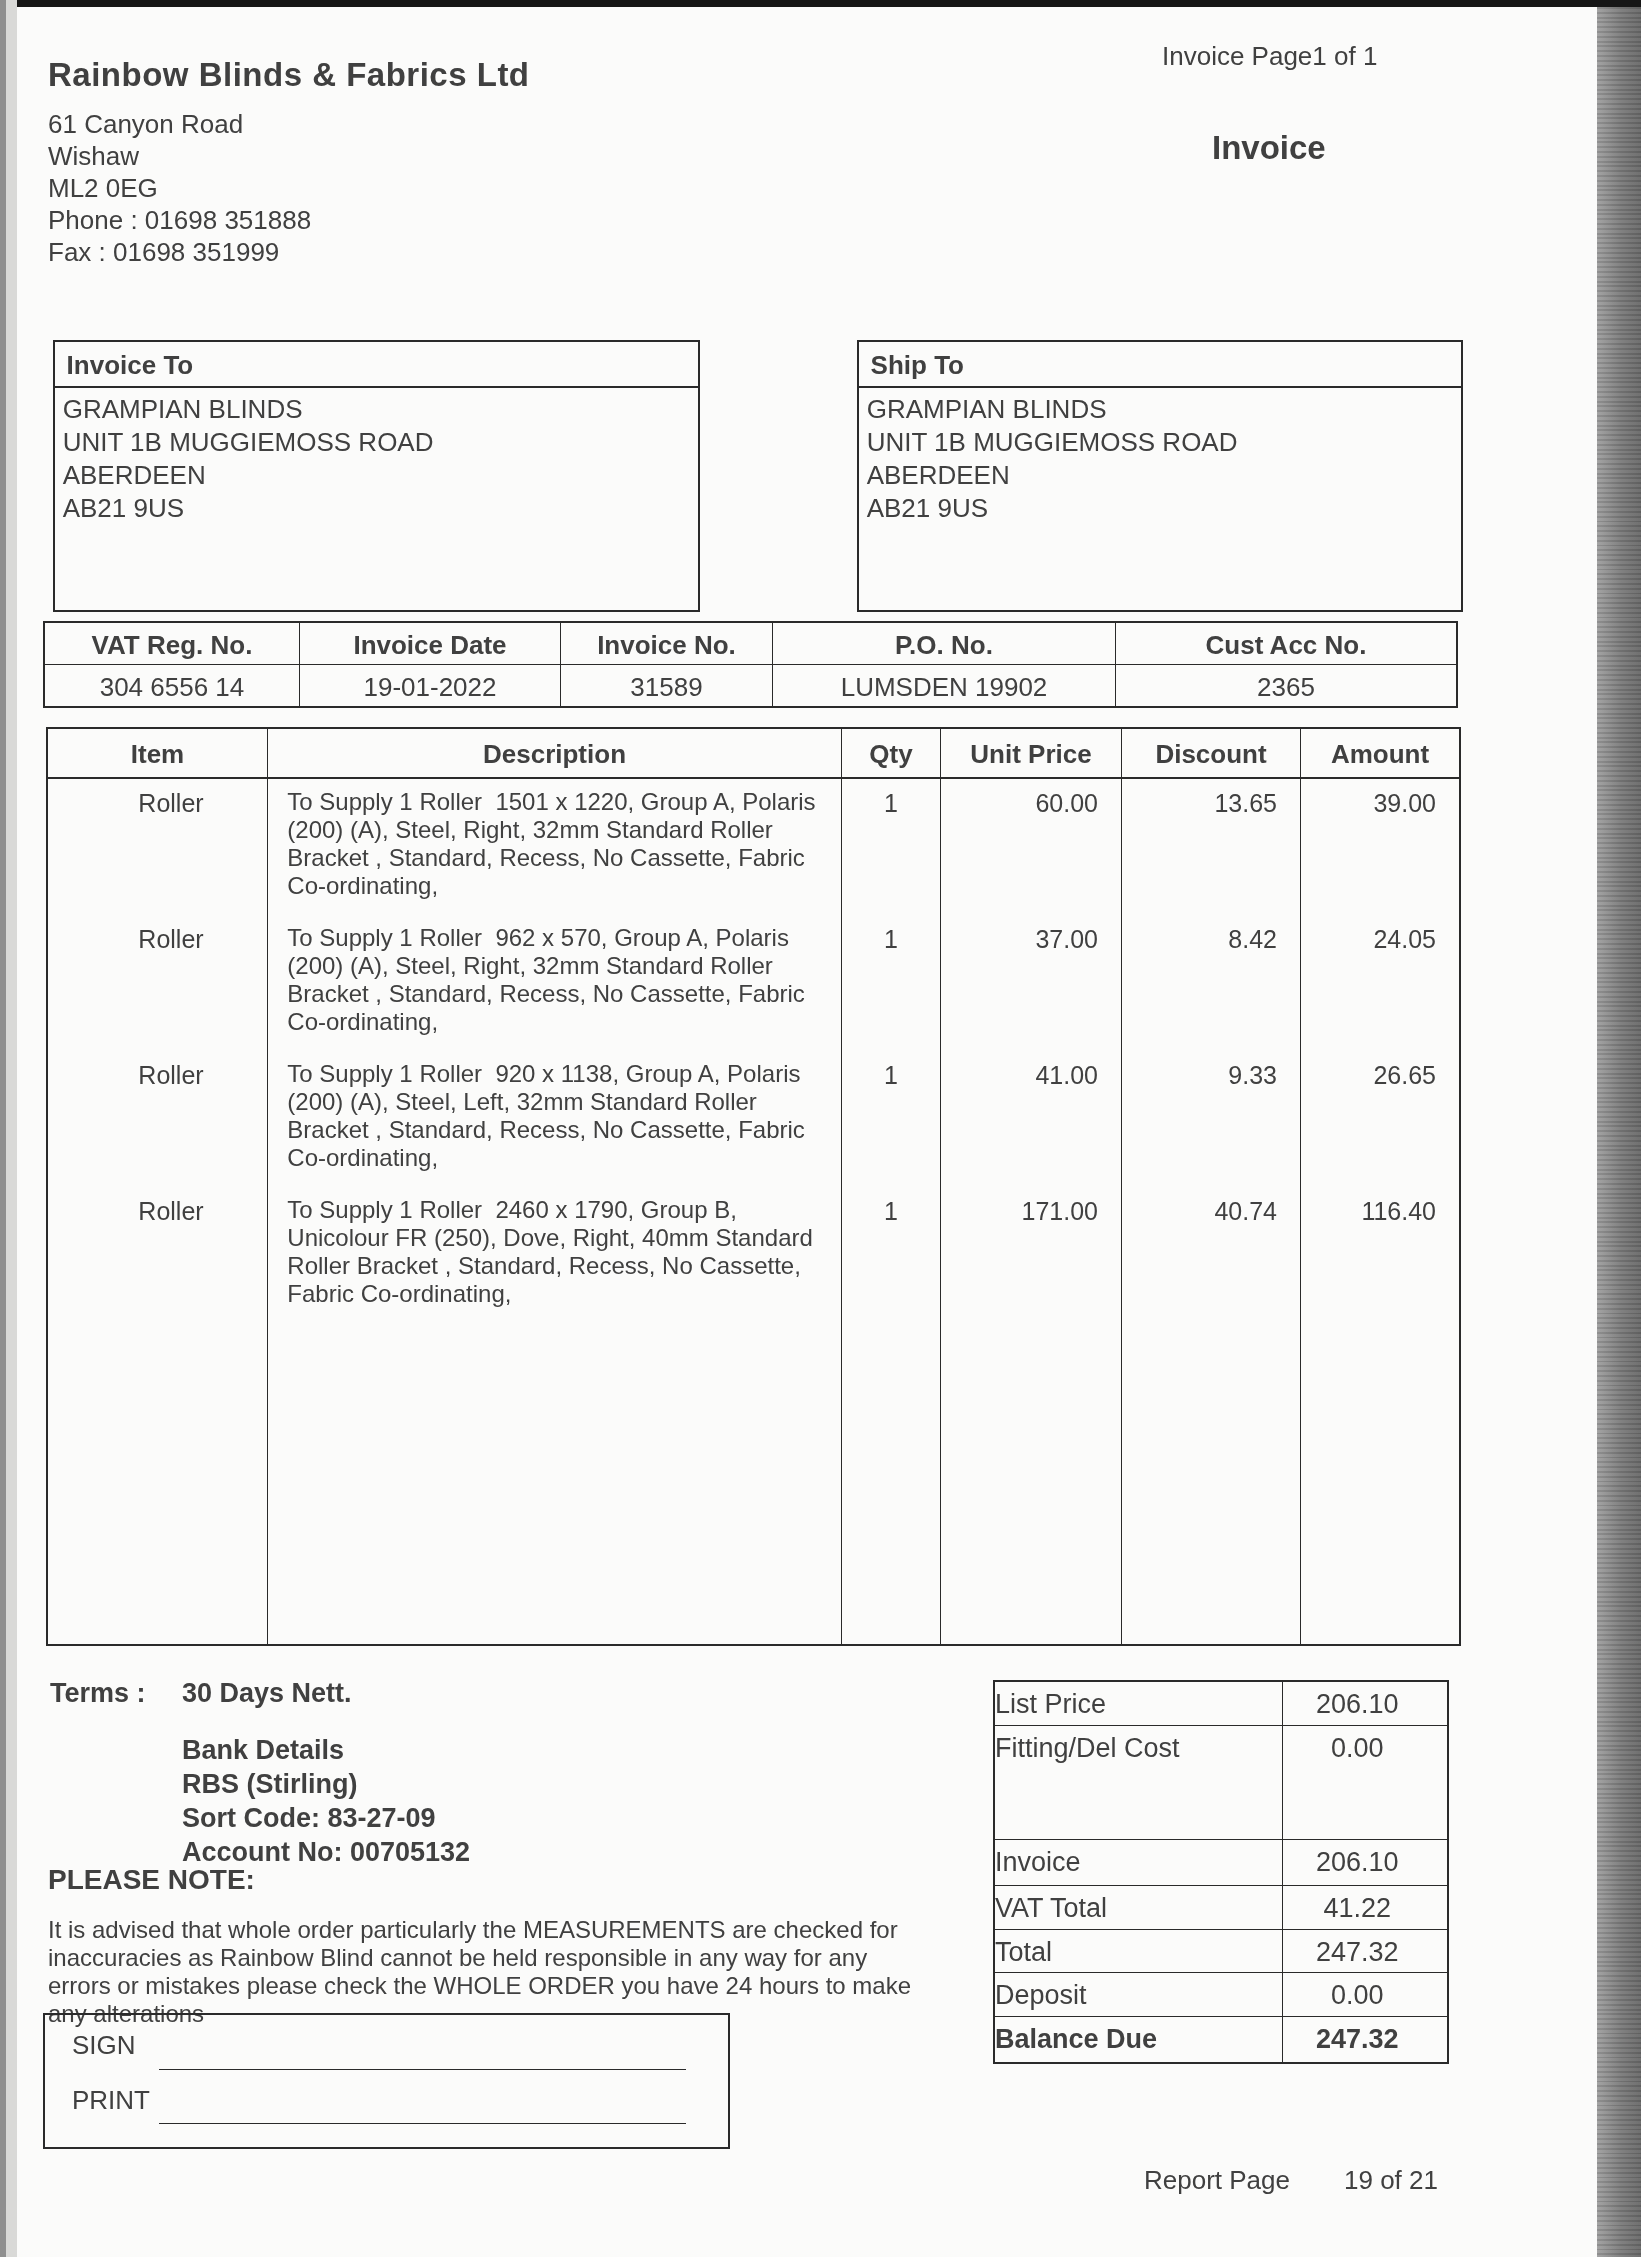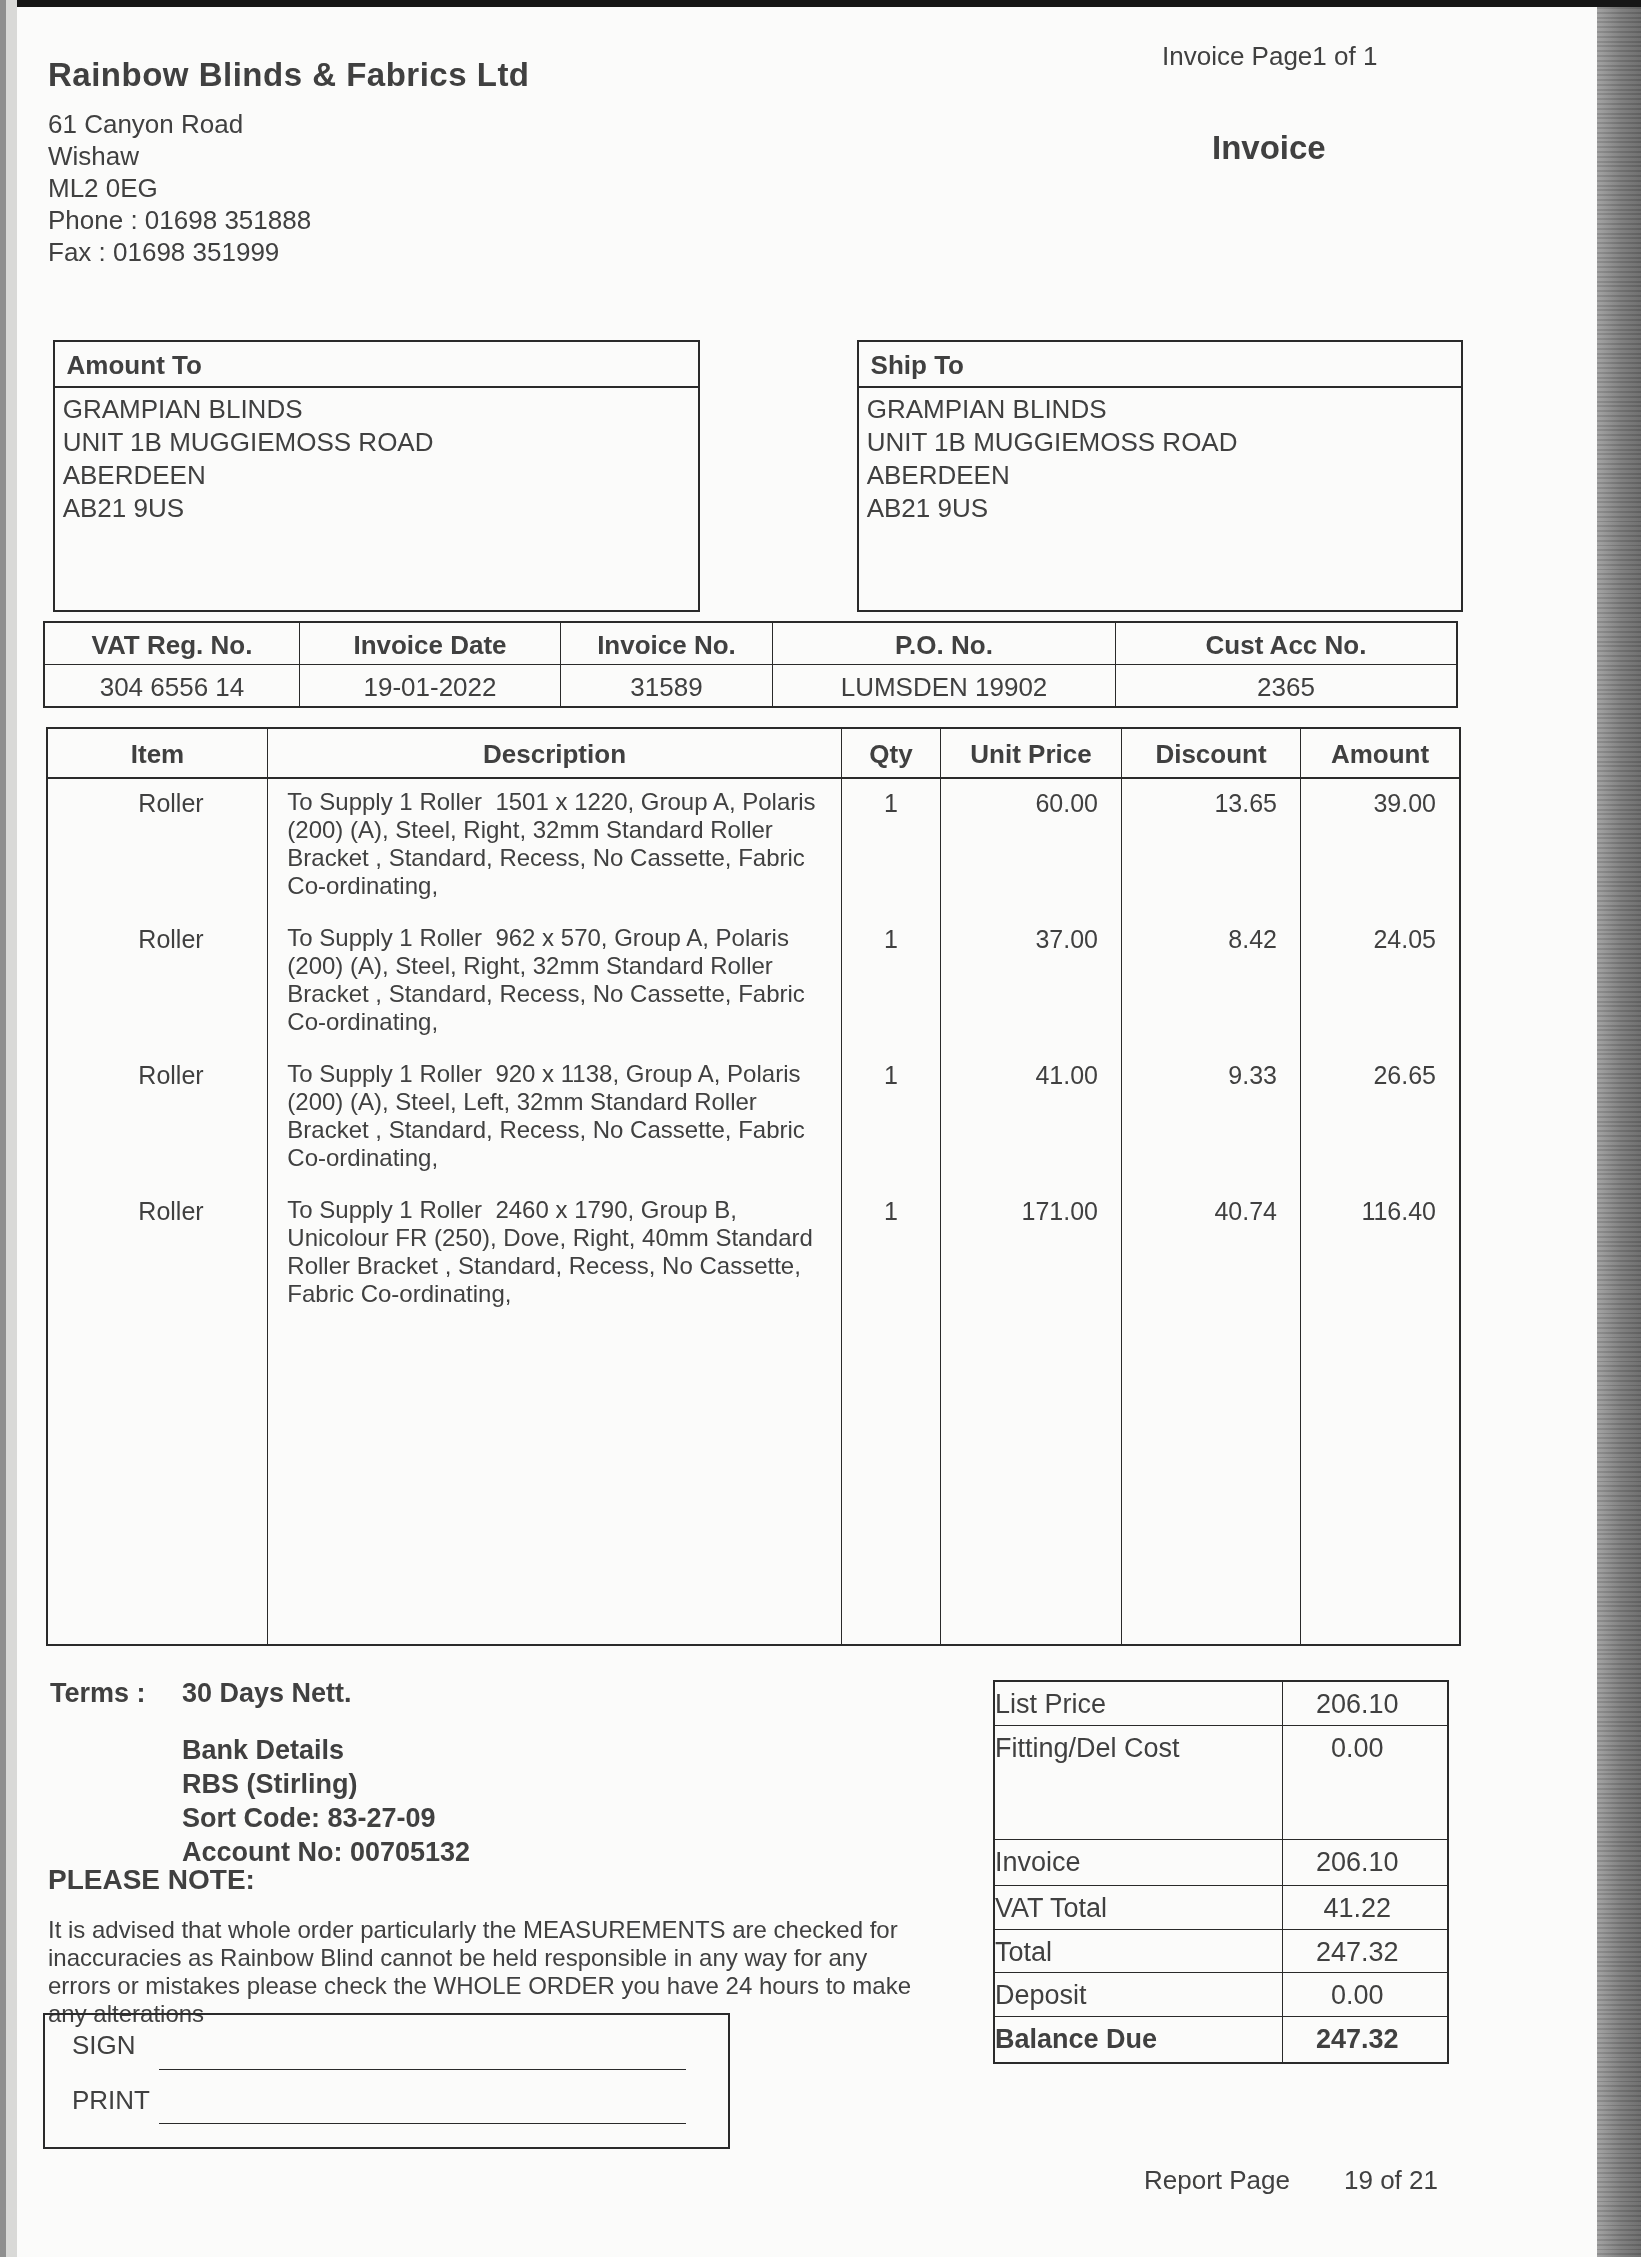--- a/index.html
+++ b/index.html
@@ -113,21 +113,21 @@
     <div>Phone : 01698 351888</div>
     <div>Fax : 01698 351999</div>
   </div>
   <div class="inv-page">
     <span>Invoice Page</span>
     <span>1 of 1</span>
   </div>
   <div class="inv-title">Invoice</div>
 
   <div class="addr-box box-invoice-to">
-    <div class="lbl">Amount To</div>
+    <div class="lbl">Invoice To</div>
     <div class="cnt">
       <div>GRAMPIAN BLINDS</div>
       <div>UNIT 1B MUGGIEMOSS ROAD</div>
       <div>ABERDEEN</div>
       <div>AB21 9US</div>
     </div>
   </div>
   <div class="addr-box box-ship-to">
     <div class="lbl">Ship To</div>
     <div class="cnt">

